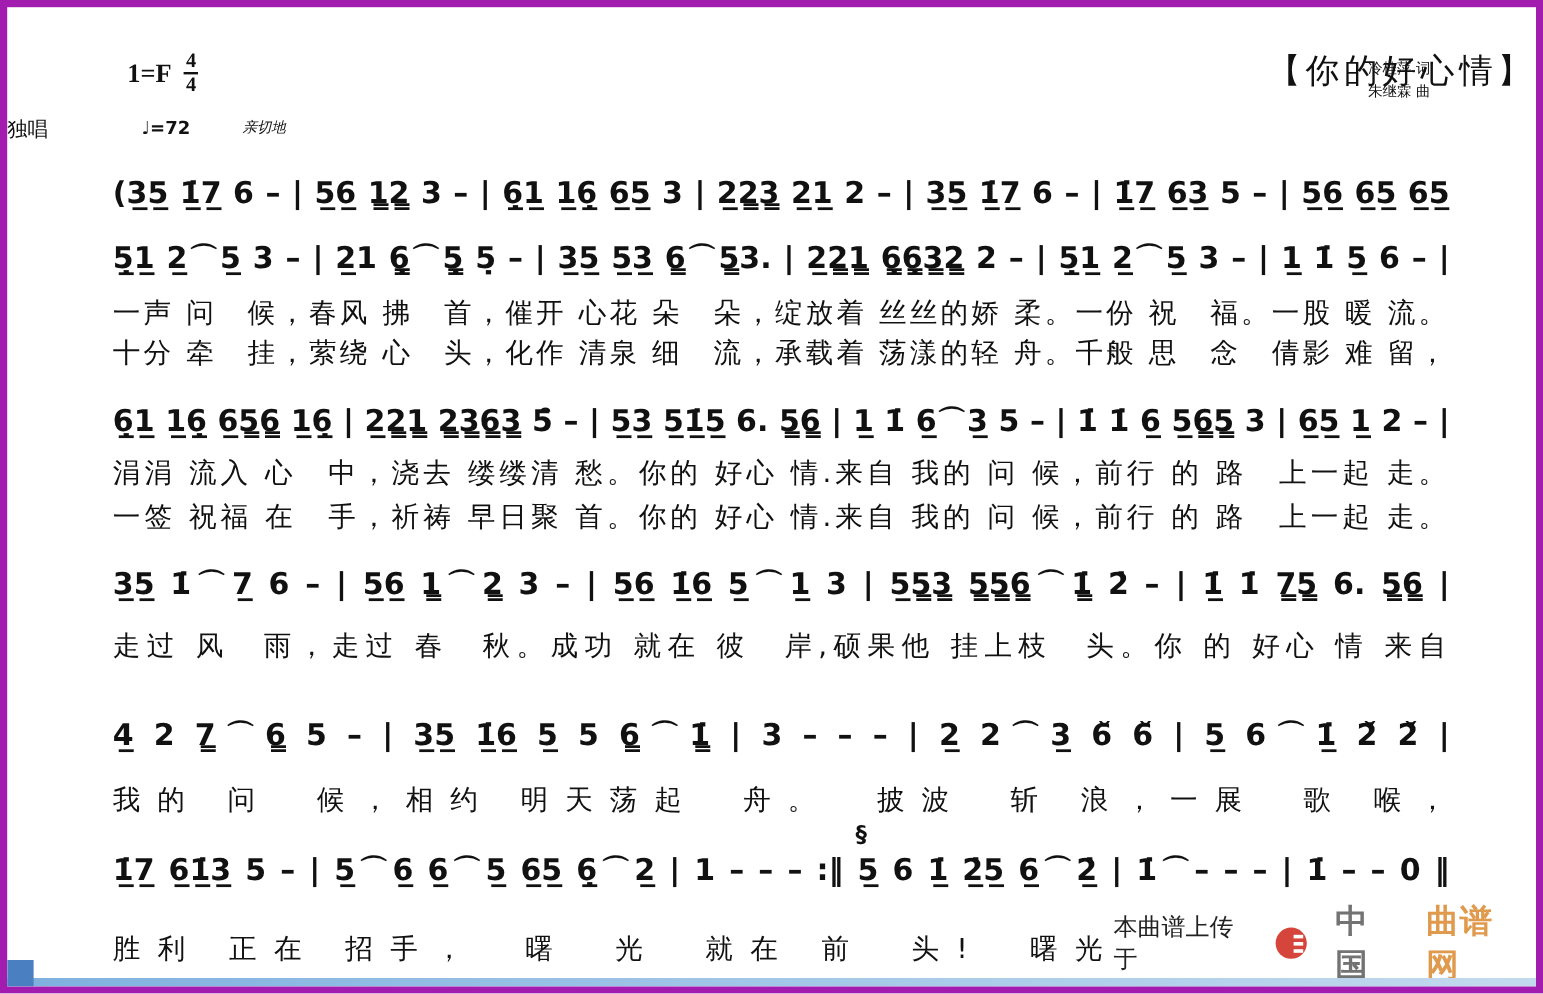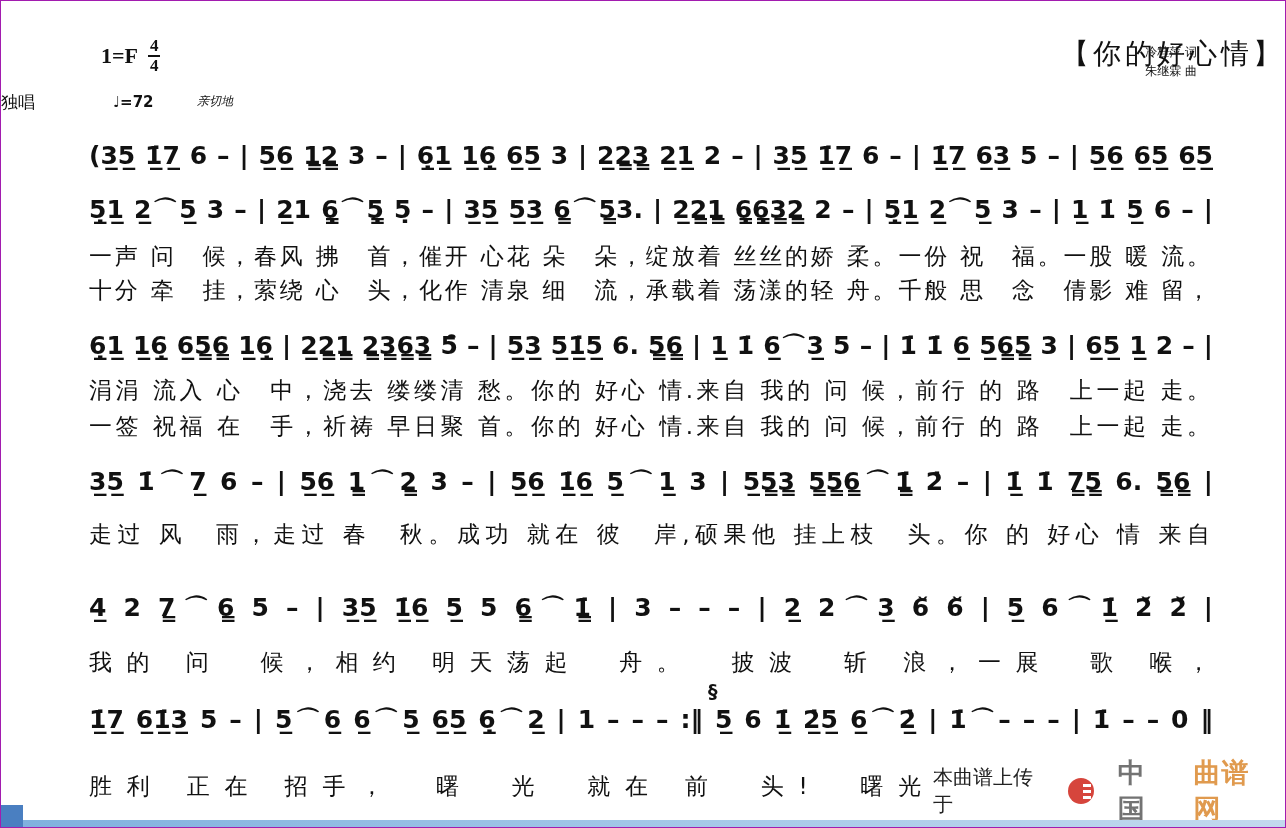--- a/index.html
+++ b/index.html
@@ -1,20 +1,20 @@
 <!DOCTYPE html>
 <html><head>
 <meta charset="utf-8">
 <style>
   html,body{margin:0;padding:0;background:#f2f2f2;}
   .page{
     position:relative;
     width:1286px;height:828px;
     background:#ffffff;
-    border:1px solid #a21caf;
+    border:6px solid #a21caf;
     box-sizing:border-box;
     overflow:hidden;
     font-family:"DejaVu Sans",sans-serif;
     color:#111;
   }
   
   .keysig{position:absolute;left:100px;top:36px;display:flex;align-items:center;
     font-family:"Liberation Serif",serif;font-weight:bold;font-size:22px;}
   .timesig{display:inline-flex;flex-direction:column;align-items:center;margin-left:10px;
     font-size:17px;line-height:1.05;font-weight:bold;}

